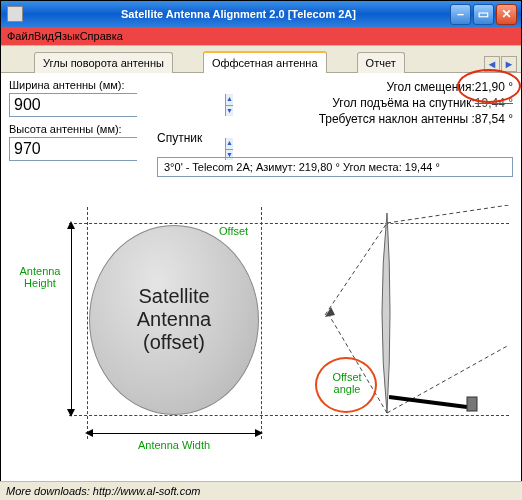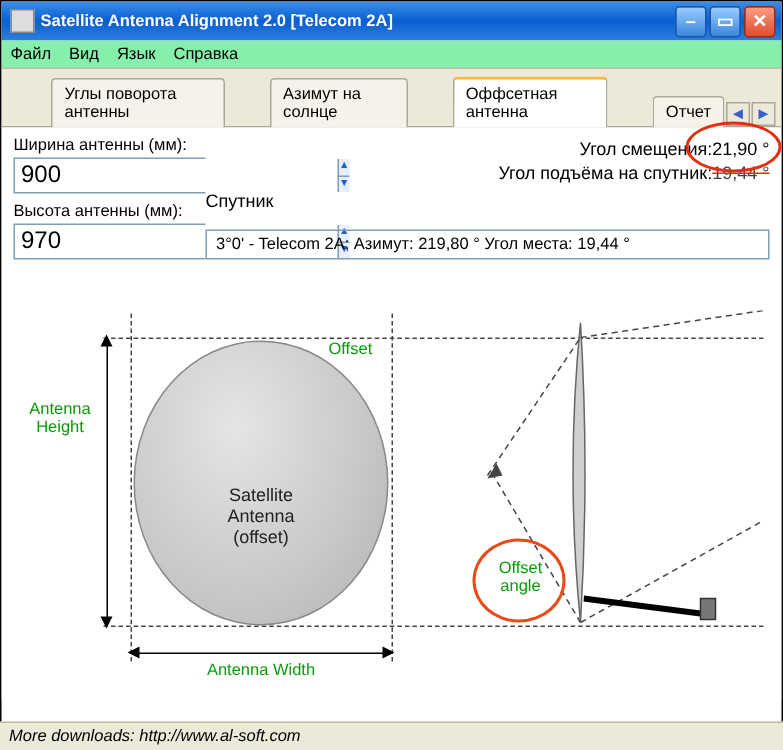--- a/index.html
+++ b/index.html
@@ -21,42 +21,41 @@
     color: #fff;
     font-weight: bold;
     padding: 0 4px 0 6px;
   }
   .title-icon {
     width: 16px; height: 16px;
     background: #ddd;
     margin-right: 4px;
     border: 1px solid #888;
   }
-  .title-text { flex: 1; }
+  .title-text { flex: 1; text-align: center; }
   .win-btns { display: flex; gap: 2px; }
   .win-btn {
     width: 21px; height: 21px;
     background: linear-gradient(to bottom, #9acbff, #3b87db);
     border: 1px solid #1856a8;
     border-radius: 3px;
     color: #fff;
     display: flex; align-items: center; justify-content: center;
     font-weight: bold;
     font-size: 12px;
   }
   .win-close {
     background: linear-gradient(to bottom, #f89e83, #e14d2c);
     border-color: #a02c10;
   }
   .menubar {
-    background: #86efac;
+    background: #ef4444;
     border-bottom: 1px solid #c0bba8;
     padding: 3px 6px;
     display: flex;
-    gap: 12px;
   }
   .menubar span { cursor: default; }
   .tabbar {
     background: #ece9d8;
     display: flex;
     align-items: flex-end;
     padding: 4px 4px 0 4px;
     border-bottom: 1px solid #aca899;
   }
   .tab {
@@ -88,21 +87,21 @@
     background: #ece9d8;
     border: 1px solid #aca899;
     text-align: center;
     line-height: 14px;
     color: #3a5fcd;
   }
   .content {
     background: #fff;
     padding: 6px 8px 0 8px;
   }
-  .top-row { display: flex; gap: 0; }
+  .top-row { display: flex; gap: 20px; }
   .left-inputs { width: 128px; }
   .label { margin-bottom: 2px; }
   .spin {
     display: flex;
     border: 1px solid #7f9db9;
     height: 24px;
     margin-bottom: 6px;
   }
   .spin input {
     border: none;
@@ -203,21 +202,20 @@
 
 <div class="menubar">
   <span>Файл</span>
   <span>Вид</span>
   <span>Язык</span>
   <span>Справка</span>
 </div>
 
 <div class="tabbar">
   <div class="tab">Углы поворота антенны</div>
-  <div class="tab">Азимут на солнце</div>
   <div class="tab active">Оффсетная антенна</div>
   <div class="tab">Отчет</div>
   <div class="tab-arrows">
     <div class="tab-arrow">◄</div>
     <div class="tab-arrow">►</div>
   </div>
 </div>
 
 <div class="content">
   <div class="top-row">
@@ -242,20 +240,24 @@
 
     <div class="angles" style="position:relative;">
       <div class="angle-row">
         <span>Угол смещения:</span>
         <span class="angle-val">21,90 °</span>
       </div>
       <div class="angle-row">
         <span>Угол подъёма на спутник:</span>
         <span class="angle-val strike">19,44 °</span>
       </div>
+      <div class="angle-row">
+        <span>Требуется наклон антенны :</span>
+        <span class="angle-val">87,54 °</span>
+      </div>
       <div class="circle-red" style="right:-8px;top:-10px;width:64px;height:34px;"></div>
 
       <div class="sat-box">
         <div>Спутник</div>
         <div class="sat-field">3°0' - Telecom 2A;  Азимут: 219,80 °  Угол места: 19,44 °</div>
       </div>
     </div>
   </div>
 
   <div class="diagram">
@@ -268,21 +270,21 @@
     <div class="dashline vdash" style="left:62px;top:38px;height:192px;border-left:1px solid #000;"></div>
     <div class="arrowcap" style="left:58px;top:36px;border-left:4px solid transparent;border-right:4px solid transparent;border-bottom:8px solid #000;"></div>
     <div class="arrowcap" style="left:58px;top:224px;border-left:4px solid transparent;border-right:4px solid transparent;border-top:8px solid #000;"></div>
 
     <div class="dashline hdash" style="left:78px;top:248px;width:174px;border-top:1px solid #000;"></div>
     <div class="arrowcap" style="left:76px;top:244px;border-top:4px solid transparent;border-bottom:4px solid transparent;border-right:8px solid #000;"></div>
     <div class="arrowcap" style="left:246px;top:244px;border-top:4px solid transparent;border-bottom:4px solid transparent;border-left:8px solid #000;"></div>
 
     <div class="ellipse"></div>
 
-    <div style="position:absolute;left:100px;top:100px;width:130px;text-align:center;font-size:12px;font-family:Arial;color:#222;margin-top:36px;">
+    <div style="position:absolute;left:100px;top:100px;width:130px;text-align:center;font-size:20px;font-family:Arial;color:#222;">
       <div>Satellite</div>
       <div>Antenna</div>
       <div>(offset)</div>
     </div>
 
     <div class="dim-label" style="left:6px;top:80px;width:50px;">
       <span>Antenna Height</span>
     </div>
     <div class="dim-label" style="left:120px;top:254px;width:90px;">Antenna Width</div>
     <div class="dim-label" style="left:210px;top:40px;">Offset</div>

